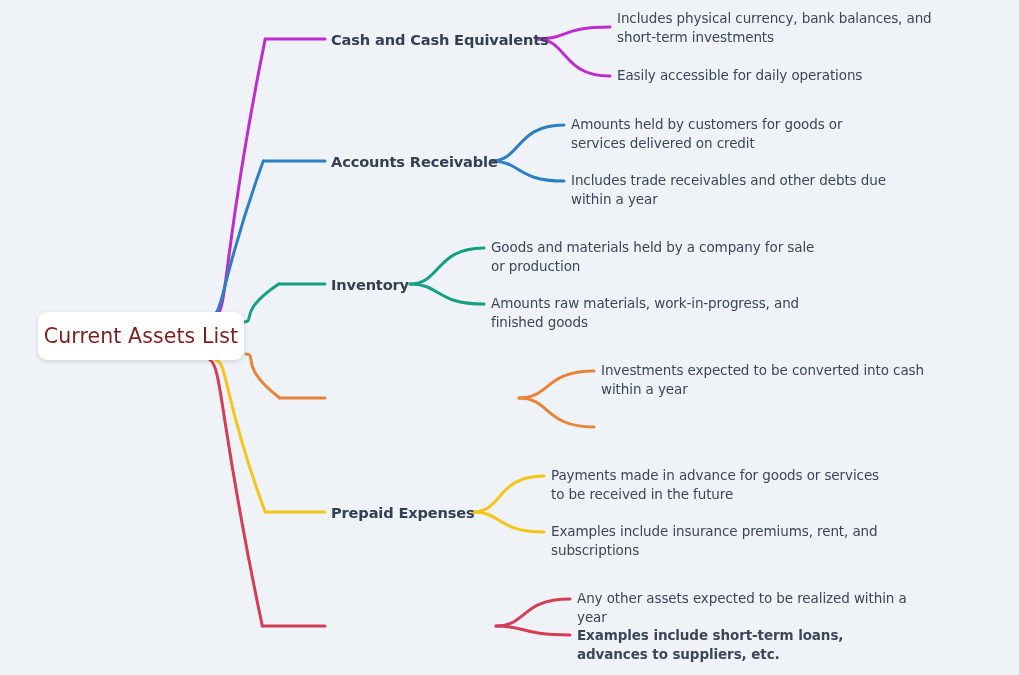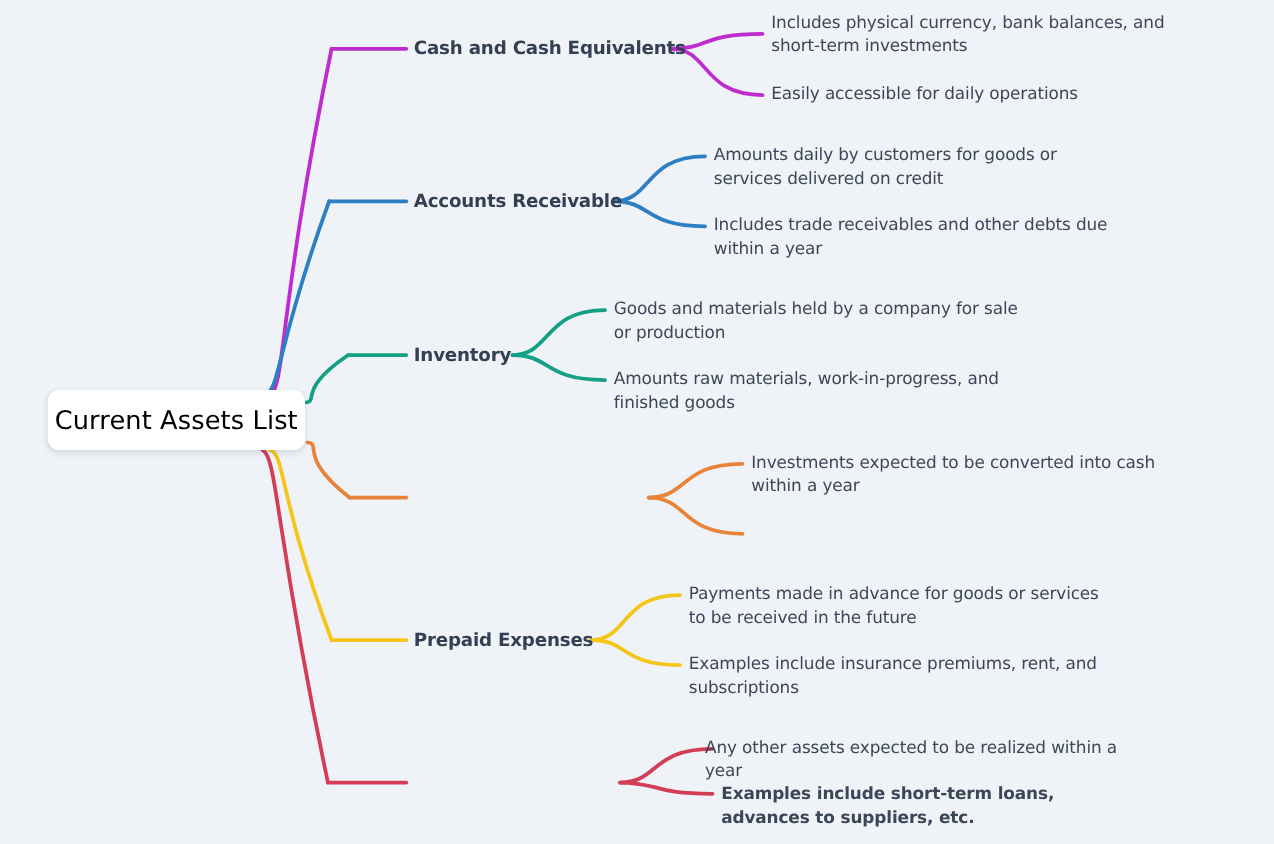--- a/index.html
+++ b/index.html
@@ -33,21 +33,21 @@
     border-radius: 9px;
     box-shadow: 0 2px 5px rgba(40,55,75,0.13), 0 0 1px rgba(40,55,75,0.10);
     display: flex;
     align-items: center;
     justify-content: center;
     z-index: 5;
   }
   .root-label {
     font-family: "DejaVu Sans", sans-serif;
     font-size: 20.5px;
-    color: #000000;
+    color: #7f1d1d;
     letter-spacing: 0.1px;
     white-space: nowrap;
   }
   .branch-label {
     position: absolute;
     font-family: "DejaVu Sans", sans-serif;
     font-size: 14.6px;
     font-weight: bold;
     color: #333f52;
     white-space: nowrap;
@@ -98,29 +98,29 @@
 
   <div class="root-node" style="left:38px; top:312px; width:206px; height:48px;">
     <span class="root-label">Current Assets List</span>
   </div>
 
   <div class="branch-label" style="left:331px; top:39px; transform:translateY(-50%);">Cash and Cash Equivalents</div>
   <div class="leaf-label" style="left:617px; top:9px; width:335px;">Includes physical currency, bank balances, and short-term investments</div>
   <div class="leaf-label" style="left:617px; top:66px; width:335px;">Easily accessible for daily operations</div>
 
   <div class="branch-label" style="left:331px; top:161px; transform:translateY(-50%);">Accounts Receivable</div>
-  <div class="leaf-label" style="left:571px; top:115px; width:325px;">Amounts daily by customers for goods or services delivered on credit</div>
+  <div class="leaf-label" style="left:571px; top:115px; width:325px;">Amounts held by customers for goods or services delivered on credit</div>
   <div class="leaf-label" style="left:571px; top:171px; width:325px;">Includes trade receivables and other debts due within a year</div>
 
   <div class="branch-label" style="left:331px; top:284px; transform:translateY(-50%);">Inventory</div>
   <div class="leaf-label" style="left:491px; top:238px; width:325px;">Goods and materials held by a company for sale or production</div>
   <div class="leaf-label" style="left:491px; top:294px; width:345px;">Amounts raw materials, work-in-progress, and finished goods</div>
 
   <div class="leaf-label" style="left:601px; top:361px; width:345px;">Investments expected to be converted into cash within a year</div>
 
   <div class="branch-label" style="left:331px; top:512px; transform:translateY(-50%);">Prepaid Expenses</div>
   <div class="leaf-label" style="left:551px; top:466px; width:345px;">Payments made in advance for goods or services to be received in the future</div>
   <div class="leaf-label" style="left:551px; top:522px; width:330px;">Examples include insurance premiums, rent, and subscriptions</div>
 
-  <div class="leaf-label" style="left:564px; top:589px; width:350px;">Any other assets expected to be realized within a year</div>
+  <div class="leaf-label" style="left:577px; top:589px; width:350px;">Any other assets expected to be realized within a year</div>
   <div class="leaf-label" style="left:577px; top:626px; width:310px;font-weight:bold;">Examples include short-term loans, advances to suppliers, etc.</div>
 
 </div>
 
 </body></html>

